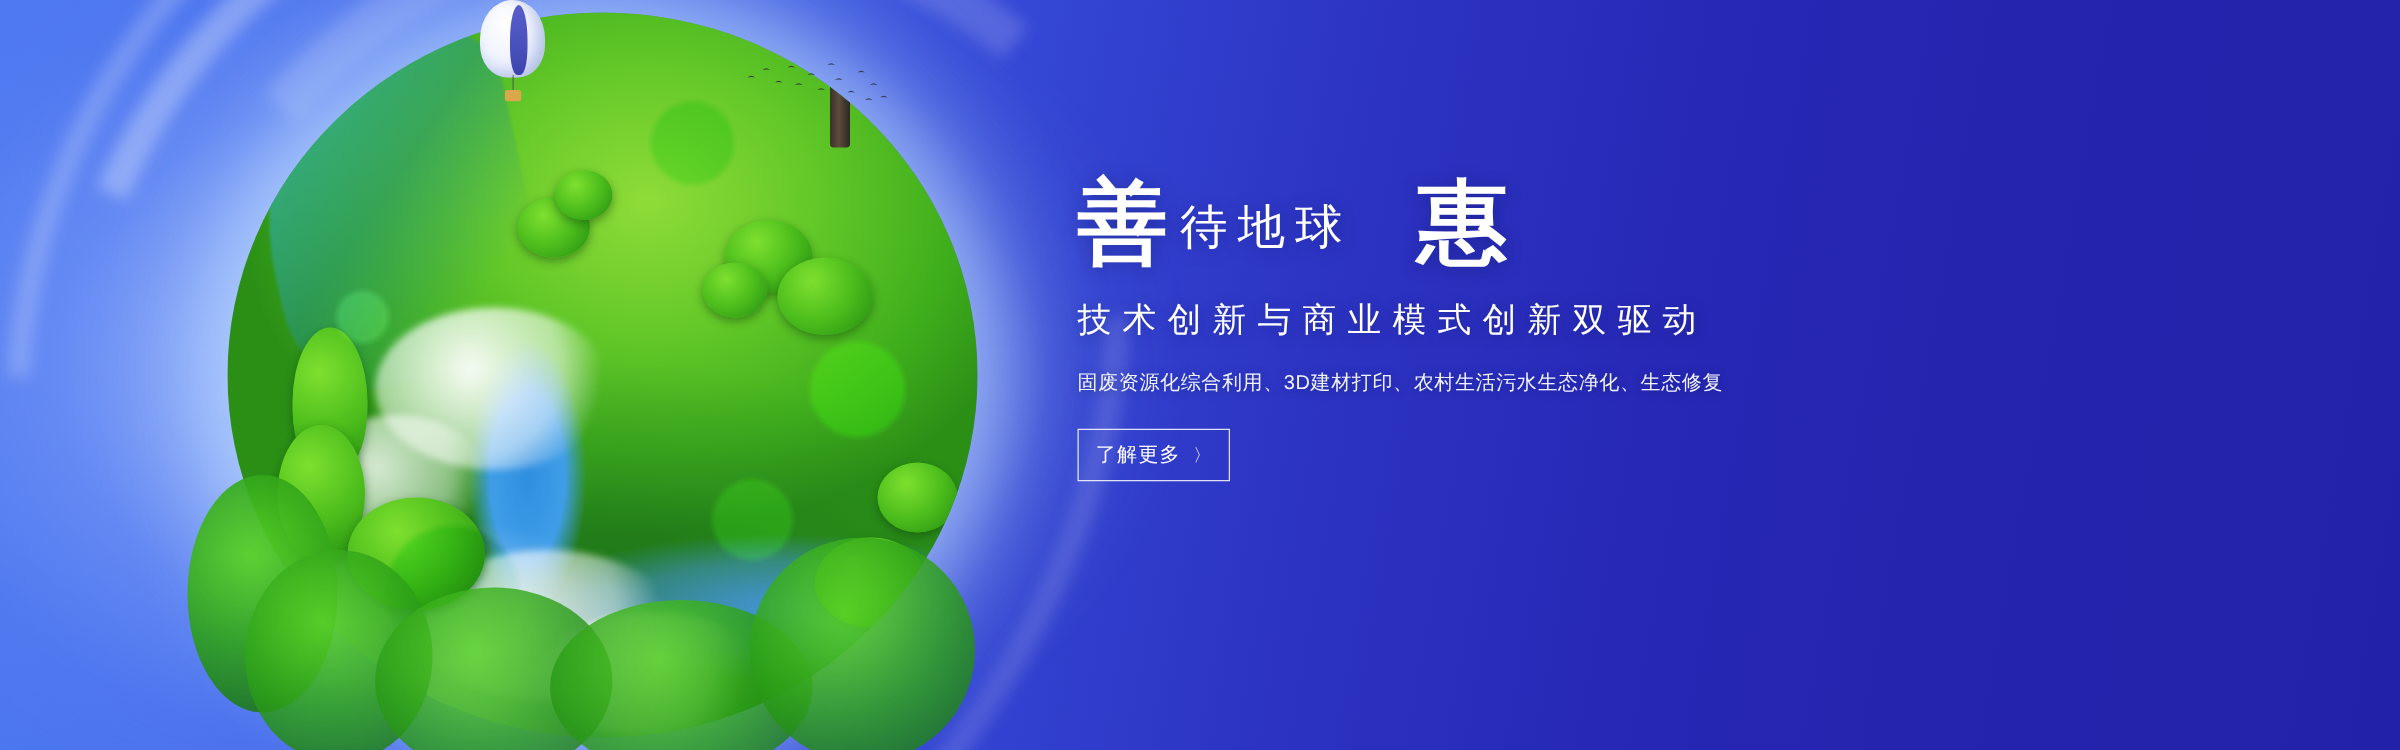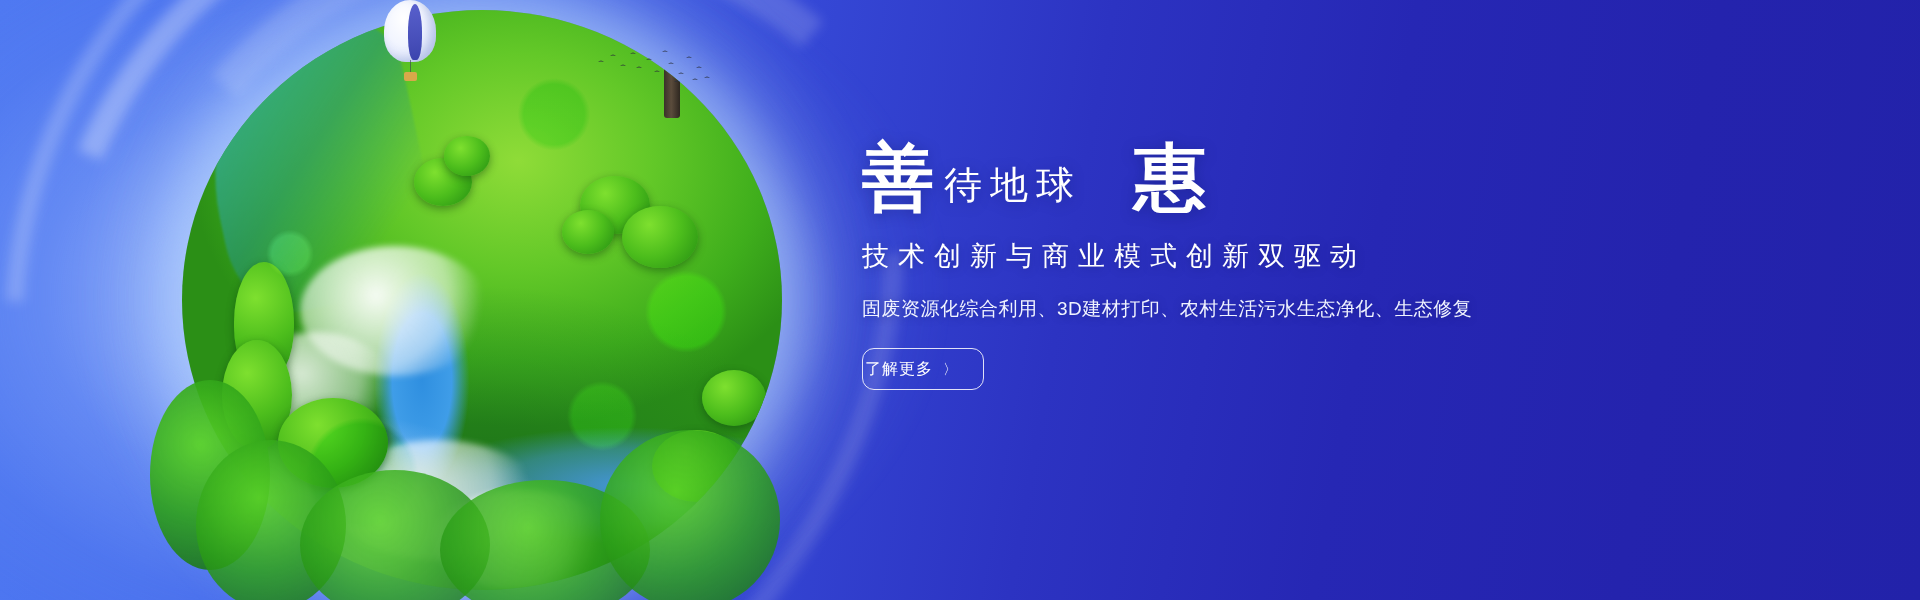--- a/index.html
+++ b/index.html
@@ -226,55 +226,56 @@
   }
   .headline .big {
     font-family: "Liberation Serif", "DejaVu Serif", serif;
     font-size: 72px;
     font-weight: 700;
     letter-spacing: 0;
     position: relative;
     top: 4px;
   }
   .headline .small {
-    font-family: Liberation Sans, sans-serif;
+    font-family: Liberation Mono, monospace;
     font-size: 38px;
     font-weight: 400;
     letter-spacing: 8px;
     padding-left: 10px;
     padding-bottom: 6px;
   }
   .headline .gap { width: 52px; }
 
   .subtitle {
     margin-top: 28px;
     color: #ffffff;
     font-size: 27px;
     letter-spacing: 9px;
     white-space: nowrap;
     text-shadow: 0 1px 10px rgba(12,20,90,0.35);
     font-family: Liberation Serif, serif;
   }
   .desc {
     margin-top: 22px;
     color: #f0f3ff;
-    font-size: 19px;
+    font-size: 16px;
     letter-spacing: 0.5px;
     white-space: nowrap;
     text-shadow: 0 1px 8px rgba(12,20,90,0.35);
   }
   .cta {
     margin-top: 26px;
     display: inline-flex;
     align-items: center;
+    justify-content: center;
     gap: 10px;
     width: 116px;
     height: 40px;
     border: 1px solid rgba(255,255,255,0.85);
-    border-radius: 12px;
+    border-radius: 0;
     color: #ffffff;
     font-size: 16px;
     letter-spacing: 1px;
     background: transparent;
     cursor: pointer;
     text-decoration: none;
     box-sizing: content-box;
     padding: 0 2px;
   }
   .cta .chev {

